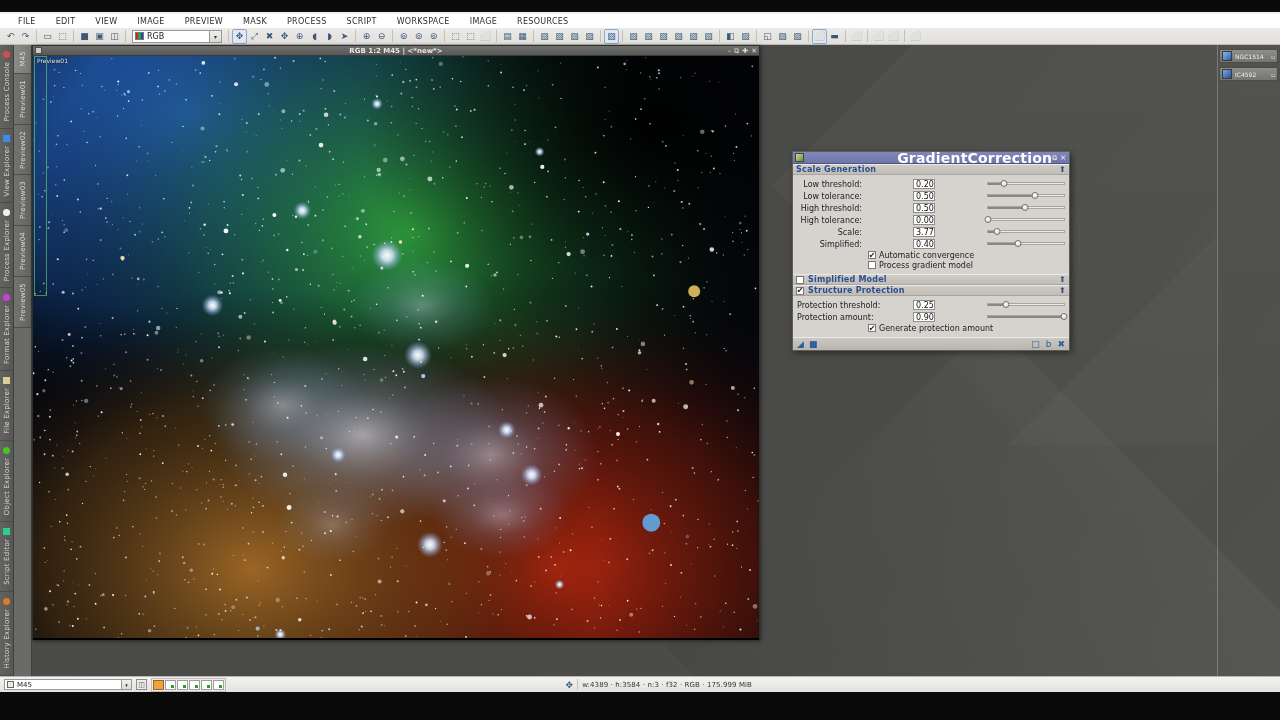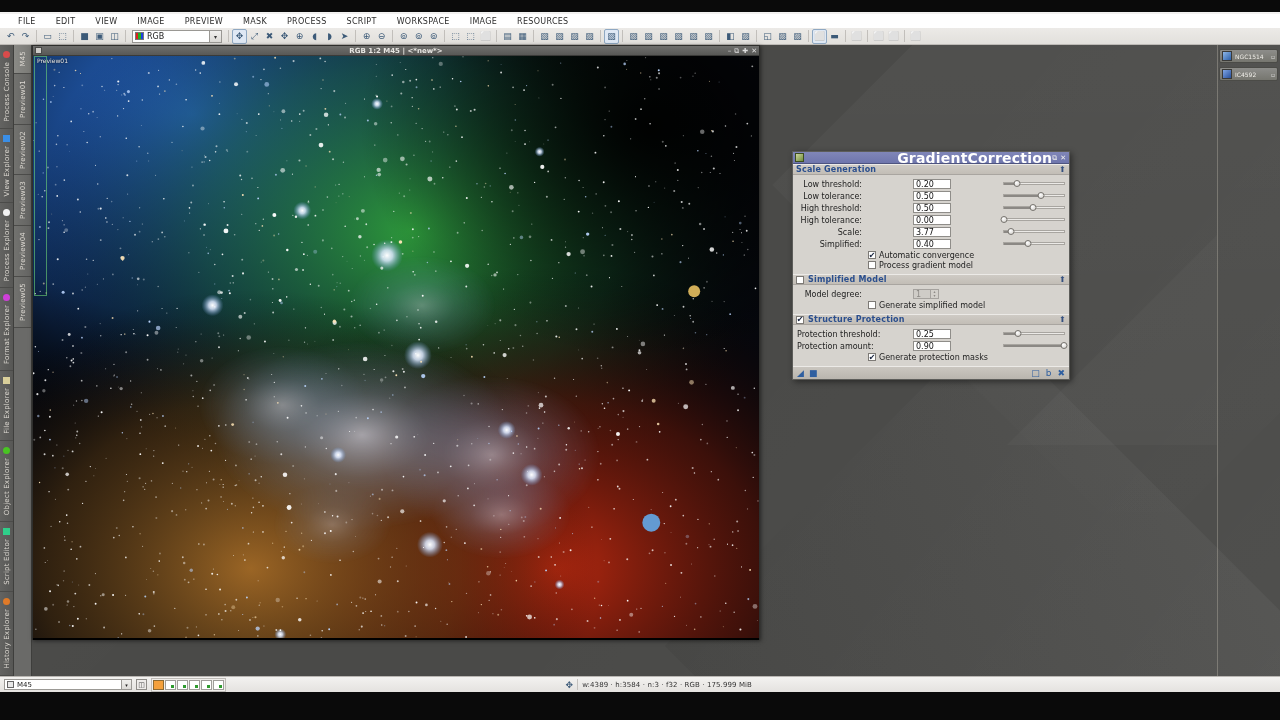--- a/index.html
+++ b/index.html
@@ -211,21 +211,21 @@
     border-top: 1px solid #eceae7; border-bottom: 1px solid #a9a5a0;
     display: flex; align-items: center; padding: 0 3px; gap: 4px;
   }
   .sect-head .sh-title { font-size: 8px; font-weight: bold; color: #2b4f8e; letter-spacing: .2px; }
   .sect-head .sh-right { margin-left: auto; font-size: 8px; color: #35507f; }
   .sect-body { padding: 3px 4px 4px 4px; background: #d6d3ce; }
 
   .row { display: flex; align-items: flex-end; height: 11px; margin-bottom: 1px; gap: 48px; }
   .row .lab { width: 68px; text-align: right; padding-right: 3px; font-size: 8px; color: #1d1d1d; white-space: nowrap; }
   .numfield {
-    width: 38px; height: 10px; background: #fff; border: 1px solid #8f8d89;
+    width: 22px; height: 10px; background: #fff; border: 1px solid #8f8d89;
     font-size: 8px; color: #111; padding-left: 2px; line-height: 9px;
   }
   .spin {
     width: 26px; height: 10px; background: #cfccc7; border: 1px solid #a5a29e;
     font-size: 8px; color: #8d8a86; padding-left: 2px; line-height: 9px;
     position: relative; display: flex; align-items: center;
   }
   .spin .sbtns {
     position: absolute; right: 0; top: 0; width: 8px; height: 100%;
     display: flex; flex-direction: column; border-left: 1px solid #a5a29e;
@@ -1976,33 +1976,20 @@
           <div class="chkrow">
             <span class="chk"></span>
             <span class="chklab">Process gradient model</span>
           </div>
         </div>
         <div class="sect-head">
           <span class="chk"></span>
           <span class="sh-title">Simplified Model</span>
           <span class="sh-right">⬆</span>
         </div>
-        <div class="sect-body">
-          <div class="row">
-            <span class="lab">Model degree:</span>
-            <div class="spin">1<span class="sbtns">
-                <div>▴</div>
-                <div>▾</div>
-              </span></div>
-          </div>
-          <div class="chkrow">
-            <span class="chk"></span>
-            <span class="chklab">Generate simplified model</span>
-          </div>
-        </div>
         <div class="sect-head">
           <span class="chk">✔</span>
           <span class="sh-title">Structure Protection</span>
           <span class="sh-right">⬆</span>
         </div>
         <div class="sect-body">
           <div class="row">
             <span class="lab">Protection threshold:</span>
             <div class="numfield">0.25</div>
             <div class="slider">
@@ -2015,21 +2002,21 @@
             <span class="lab">Protection amount:</span>
             <div class="numfield">0.90</div>
             <div class="slider">
               <div class="track"></div>
               <div class="fill" style="width:99%"></div>
               <div class="knob" style="left:99%"></div>
             </div>
           </div>
           <div class="chkrow">
             <span class="chk">✔</span>
-            <span class="chklab">Generate protection masks</span>
+            <span class="chklab">Generate protection amount</span>
           </div>
         </div>
       </div>
     <div class="dlg-foot" id="dlg-foot">
         <span class="foot-ic">◢</span>
         <span class="foot-ic">■</span>
         <div class="foot-right">
           <span class="foot-ic">□</span>
           <span class="foot-ic">὜b</span>
           <span class="foot-ic">✖</span>

